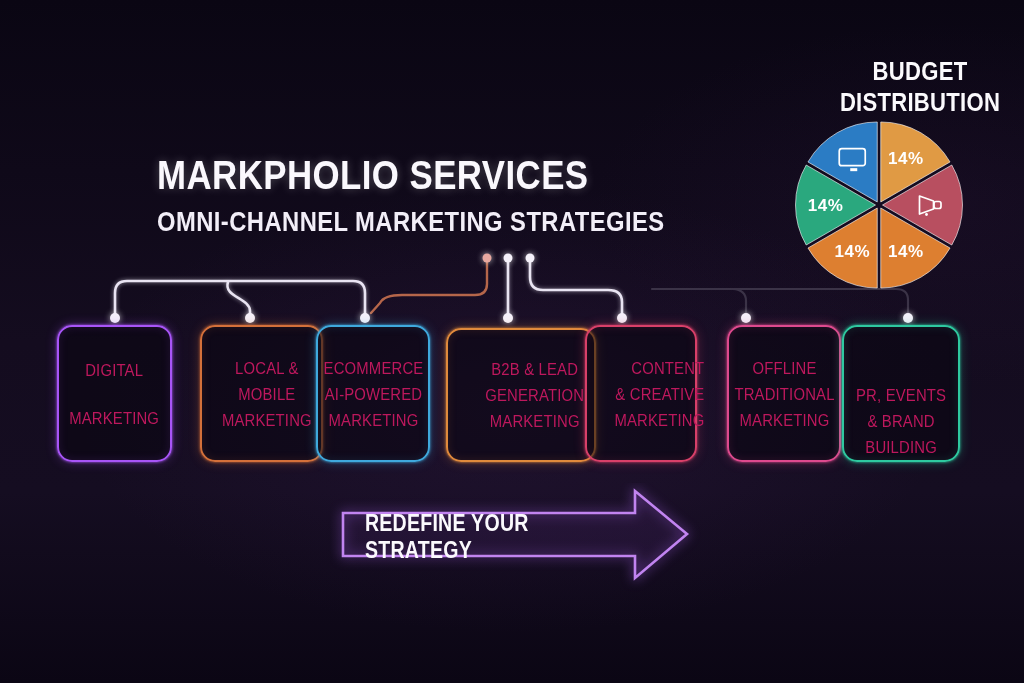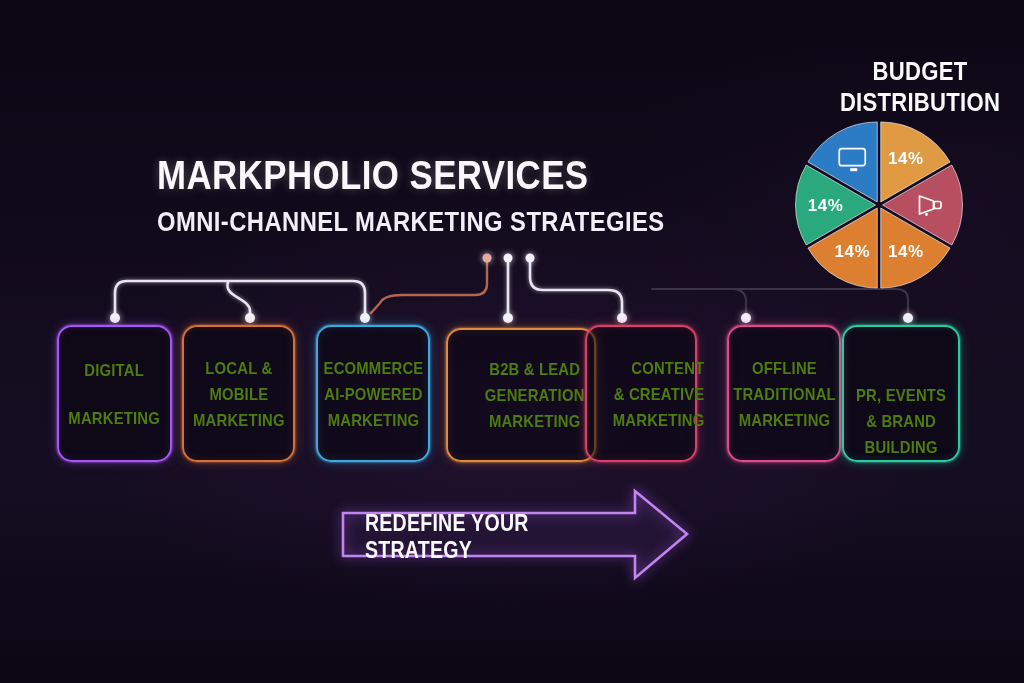--- a/index.html
+++ b/index.html
@@ -23,29 +23,29 @@
   
   #budget-title{left:810px;top:56px;width:220px;text-align:center;color:#fbfafd;
     font-weight:bold;font-size:26px;line-height:31px;letter-spacing:.3px;}
   #pie-wrap{left:791px;top:117px;width:176px;height:176px;}
 
   
   .service-box{
     position:absolute;top:325px;height:133px;border:2.5px solid #fff;border-radius:15px;
     background:rgba(10,5,16,.55);
     display:flex;flex-direction:column;align-items:center;justify-content:center;
-    color:#4d7c0f;font-weight:bold;text-align:center;
+    color:#be185d;font-weight:normal;text-align:center;
   }
   .service-box .lines{font-size:16.5px;line-height:26px;transform:scaleX(.9);
     letter-spacing:.2px;width:130%;}
   .service-box .lines span{display:block;}
   #box-1{left:57px;width:111px;}
   #box-1 .lines{line-height:24px;}
   #box-1 .lines span:nth-child(2){margin-top:24px;}
-  #box-2{left:182px;width:109px;}
+  #box-2{left:200px;width:109px;padding-left:10px;}
   #box-3{left:316px;width:110px;}
   #box-4{left:446px;width:118px;top:328px;height:130px;padding-left:28px;}
   #box-5{left:585px;width:108px;}
   #box-6{left:727px;width:110px;}
   #box-7{left:842px;width:114px;}
 
   
   #cta{left:330px;top:483px;width:385px;height:115px;}
   #cta-label{left:343px;top:514px;width:292px;height:45px;display:flex;align-items:center;
     justify-content:center;color:#fbfafd;font-weight:bold;font-size:23px;letter-spacing:.3px;}

